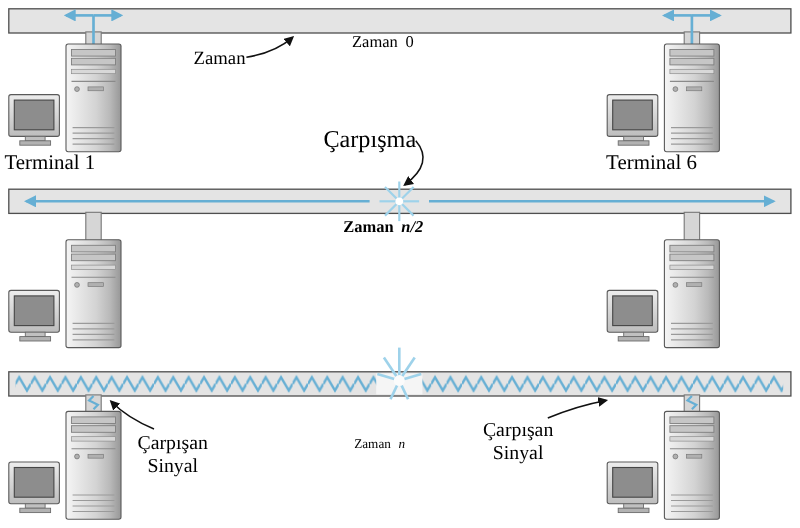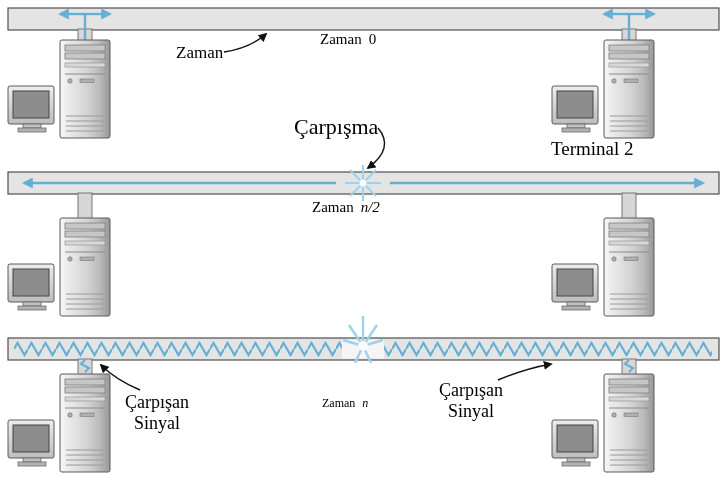--- a/index.html
+++ b/index.html
@@ -7,21 +7,21 @@
     position:relative; width:727px; height:480px; background:#ffffff;
     font-family:"Liberation Serif", serif; overflow:hidden; color:#000;
   }
   .canvas svg { position:absolute; left:0; top:0; }
   .lbl { position:absolute; white-space:nowrap; line-height:1.15; }
   .lbl-kablo     { left:176px; top:43px;  font-size:17px; }
   .lbl-zaman0    { left:320px; top:31px;  font-size:15px; }
   .lbl-term1     { left:4px;   top:138px; font-size:19px; }
   .lbl-term2     { left:551px; top:138px; font-size:19px; }
   .lbl-carpisma  { left:294px; top:114px; font-size:22px; }
-  .lbl-zamanhalf { left:312px; top:199px; font-size:15px; }
+  .lbl-zamanhalf { left:312px; top:199px; font-size:15px;font-weight:bold; }
   .lbl-zamann    { left:322px; top:397px; font-size:12px; }
   .lbl-colleft   { left:114px; top:392px; font-size:18px; width:86px; text-align:center; }
   .lbl-colright  { left:428px; top:380px; font-size:18px; width:86px; text-align:center; }
   .tv { margin-left:7px; }
   .it { font-style:italic; }
   .two-line span { display:block; }
 </style>
 </head>
 <body>
 
@@ -141,21 +141,22 @@
       <path d="M498,380 Q524,369 551,364" marker-end="url(#arrBlack)"></path>
     </g>
   </svg>
 
   <div class="lbl lbl-kablo">Zaman</div>
 
   <div class="lbl lbl-zaman0">
     <span>Zaman</span><span class="tv">0</span>
   </div>
 
-  <div class="lbl lbl-term2">Terminal 2</div>
+  <div class="lbl lbl-term1">Terminal 1</div>
+  <div class="lbl lbl-term2">Terminal 6</div>
 
   <div class="lbl lbl-carpisma">Çarpışma</div>
 
   <div class="lbl lbl-zamanhalf">
     <span>Zaman</span><span class="tv it">n/2</span>
   </div>
 
   <div class="lbl lbl-zamann">
     <span>Zaman</span><span class="tv it">n</span>
   </div>

